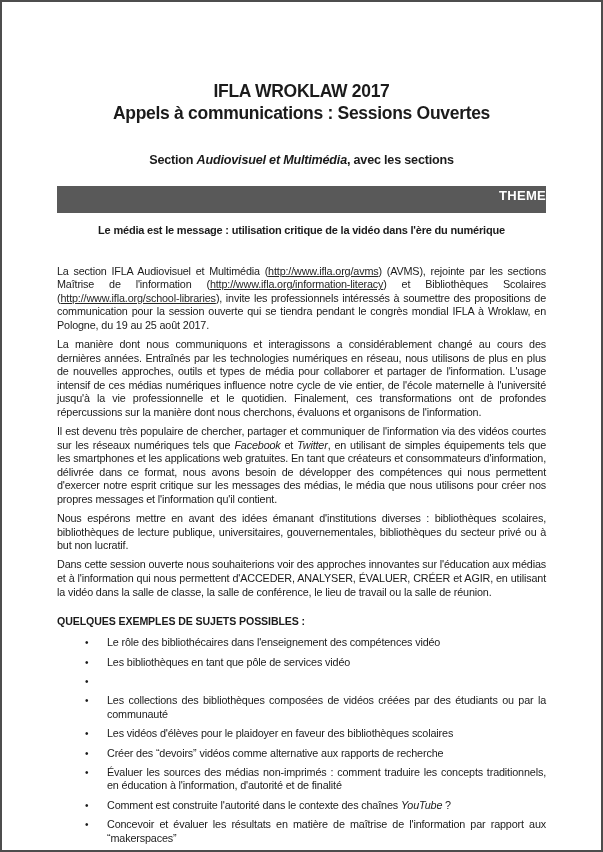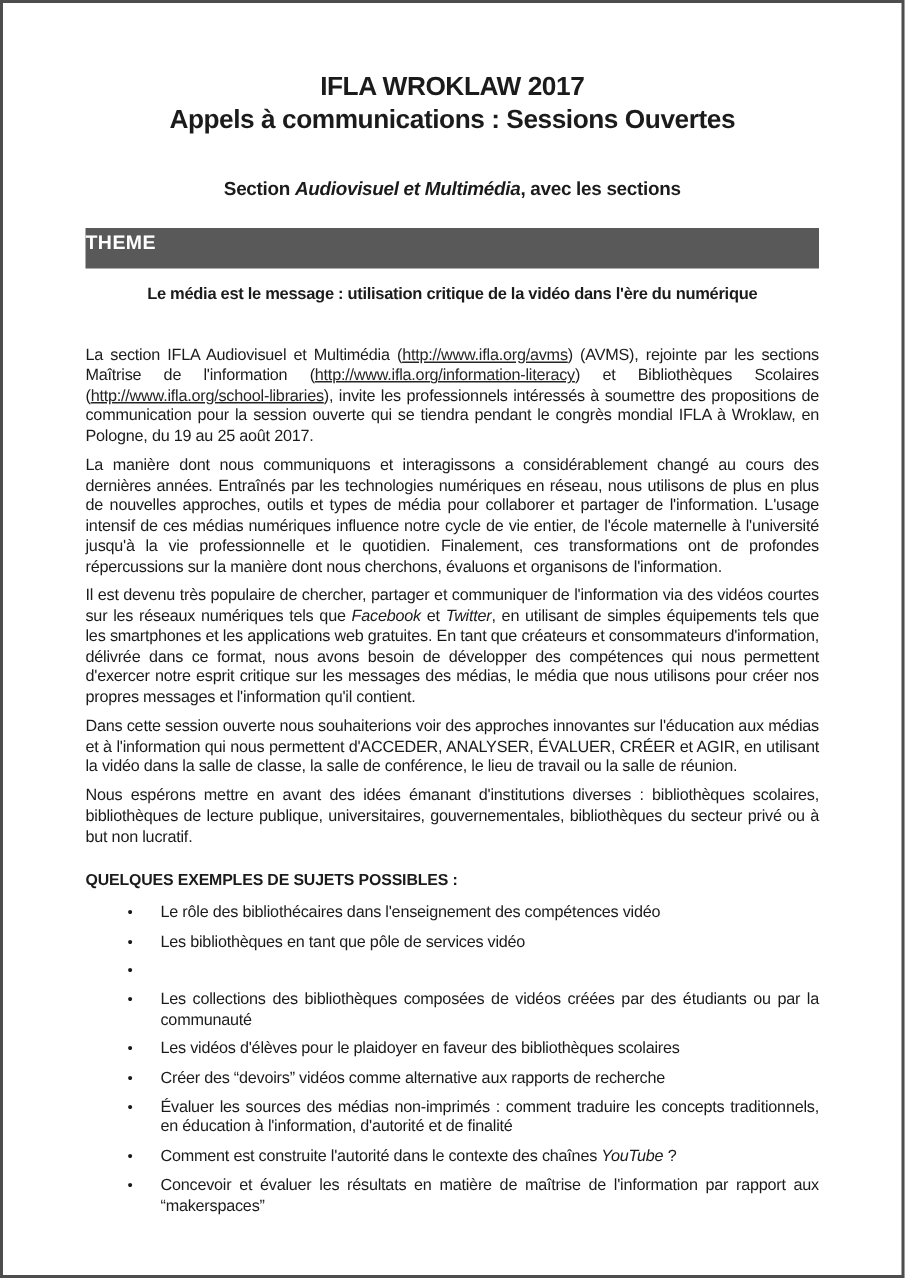--- a/index.html
+++ b/index.html
@@ -9,21 +9,21 @@
     height: 852px;
     margin: 0 auto;
     background: #ffffff;
     border: 2px solid #4d4d4d;
     box-sizing: border-box;
     font-family: "Liberation Sans", sans-serif;
     color: #1b1b1b;
     overflow: hidden;
   }
   .content {
-    padding: 44px 55px 0 55px;
+    padding: 78px 55px 0 55px;
   }
   .doc-title {
     text-align: center;
     font-size: 17.5px;
     font-weight: bold;
     line-height: 22px;
     letter-spacing: -0.3px;
     margin: 0;
   }
   .doc-subtitle {
@@ -31,21 +31,21 @@
     text-align: center;
     font-size: 12.6px;
     font-weight: bold;
     line-height: 15.5px;
     letter-spacing: -0.2px;
   }
   .theme-banner {
     margin-top: 17px;
     background: #595959;
     color: #ffffff;
-    text-align: left;
+    text-align: right;
     font-size: 13px;
     font-weight: bold;
     line-height: 19px;
     height: 27px;
     letter-spacing: 0.3px;
   }
   .theme-heading {
     margin-top: 10px;
     text-align: center;
     font-size: 11px;
@@ -106,22 +106,22 @@
     </div>
 
     <div class="theme-banner">THEME</div>
 
     <div class="theme-heading">Le média est le message : utilisation critique de la vidéo dans l'ère du numérique</div>
 
     <div class="body-text">
       <p class="para"><span>La section IFLA Audiovisuel et Multimédia (</span><span class="link">http://www.ifla.org/avms</span><span>) (AVMS), rejointe par les sections Maîtrise de l'information (</span><span class="link">http://www.ifla.org/information-literacy</span><span>) et Bibliothèques Scolaires (</span><span class="link">http://www.ifla.org/school-libraries</span><span>), invite les professionnels intéressés à soumettre des propositions de communication pour la session ouverte qui se tiendra pendant le congrès mondial IFLA à Wroklaw, en Pologne, du 19 au 25 août 2017.</span></p>
       <p class="para"><span>La manière dont nous communiquons et interagissons a considérablement changé au cours des dernières années. Entraînés par les technologies numériques en réseau, nous utilisons de plus en plus de nouvelles approches, outils et types de média pour collaborer et partager de l'information. L'usage intensif de ces médias numériques influence notre cycle de vie entier, de l'école maternelle à l'université jusqu'à la vie professionnelle et le quotidien. Finalement, ces transformations ont de profondes répercussions sur la manière dont nous cherchons, évaluons et organisons de l'information.</span></p>
       <p class="para"><span>Il est devenu très populaire de chercher, partager et communiquer de l'information via des vidéos courtes sur les réseaux numériques tels que </span><span class="it">Facebook</span><span> et </span><span class="it">Twitter</span><span>, en utilisant de simples équipements tels que les smartphones et les applications web gratuites. En tant que créateurs et consommateurs d'information, délivrée dans ce format, nous avons besoin de développer des compétences qui nous permettent d'exercer notre esprit critique sur les messages des médias, le média que nous utilisons pour créer nos propres messages et l'information qu'il contient.</span></p>
+      <p class="para"><span>Nous espérons mettre en avant des idées émanant d'institutions diverses : bibliothèques scolaires, bibliothèques de lecture publique, universitaires, gouvernementales, bibliothèques du secteur privé ou à but non lucratif.</span></p>
       <p class="para"><span>Dans cette session ouverte nous souhaiterions voir des approches innovantes sur l'éducation aux médias et à l'information qui nous permettent d'ACCEDER, ANALYSER, ÉVALUER, CRÉER et AGIR, en utilisant la vidéo dans la salle de classe, la salle de conférence, le lieu de travail ou la salle de réunion.</span></p>
-      <p class="para"><span>Nous espérons mettre en avant des idées émanant d'institutions diverses : bibliothèques scolaires, bibliothèques de lecture publique, universitaires, gouvernementales, bibliothèques du secteur privé ou à but non lucratif.</span></p>
 
       <div class="examples-heading">QUELQUES EXEMPLES DE SUJETS POSSIBLES :</div>
 
       <ul class="topic-list">
         <li>
             <span class="marker">•</span>
             <span class="li-text"><span>Le rôle des bibliothécaires dans l'enseignement des compétences vidéo</span></span>
           </li>
         <li>
             <span class="marker">•</span>

